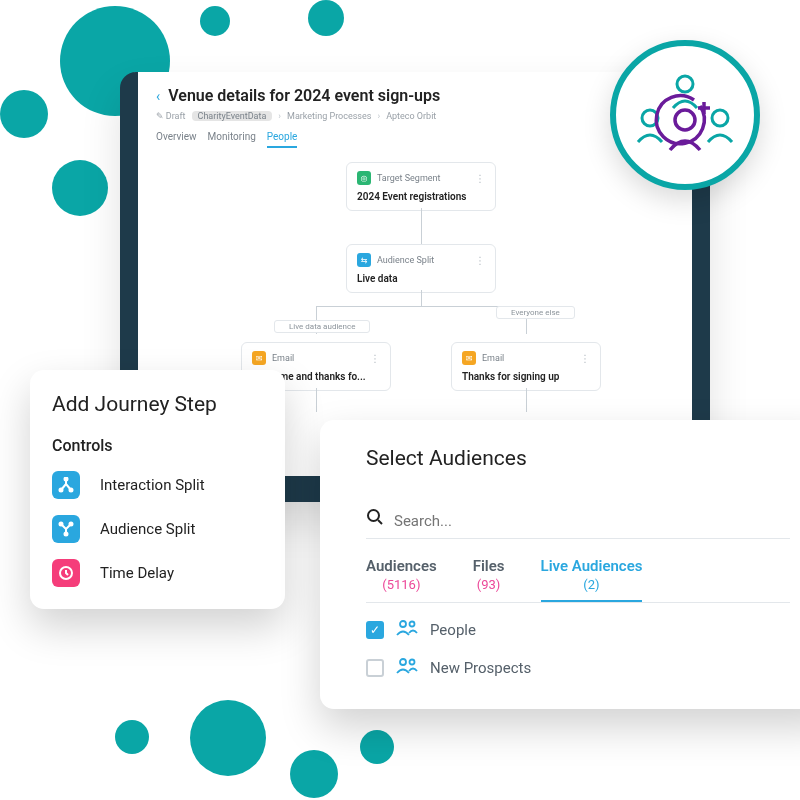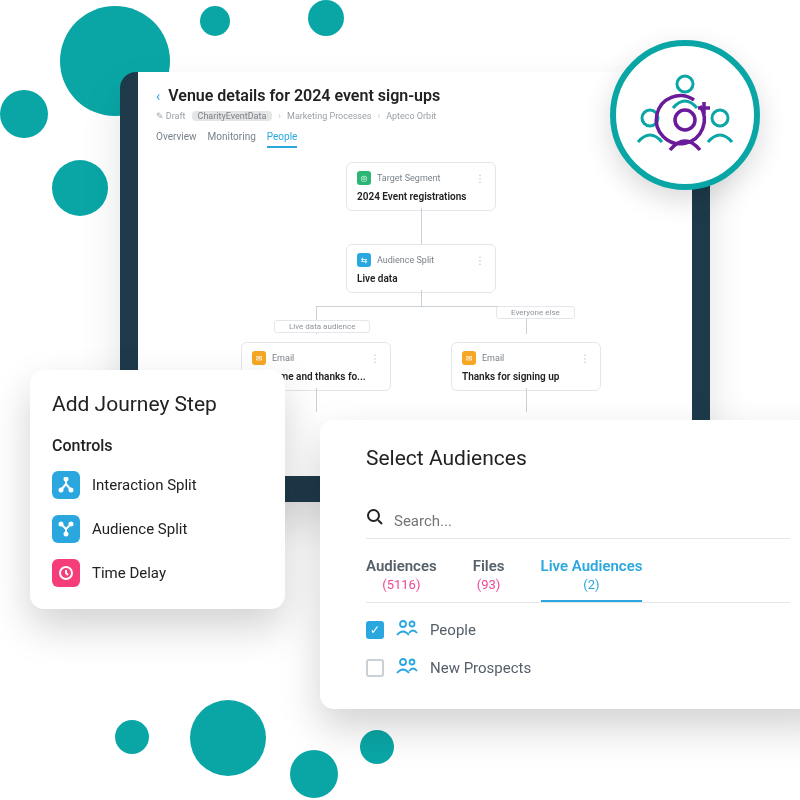--- a/index.html
+++ b/index.html
@@ -53,21 +53,21 @@
     box-shadow:0 10px 28px rgba(0,0,0,0.15);
   }
   
   .card-add {
     position:absolute; top:370px; left:30px; width:255px;
     background:#fff; border-radius:14px; padding:22px;
     box-shadow:0 18px 40px rgba(0,0,0,0.18);
   }
   .card-add h2 { font-size:21px; font-weight:400; color:#222; }
   .card-add h3 { font-size:16px; font-weight:500; color:#222; margin-top:20px; }
-  .ctrl-row { display:flex; align-items:center; gap:12px; margin-top:16px; }
+  .ctrl-row { display:flex; align-items:center; gap:20px; margin-top:16px; }
   .ctrl-ico { width:28px; height:28px; border-radius:6px; display:flex; align-items:center; justify-content:center; color:#fff; }
   .ctrl-ico.blue { background:#2aa7df; }
   .ctrl-ico.pink { background:#f53d7a; }
   .ctrl-lbl { font-size:15px; color:#222; }
   
   .card-sel {
     position:absolute; top:420px; left:320px; width:516px;
     background:#fff; border-radius:14px; padding:26px 46px 30px;
     box-shadow:0 18px 40px rgba(0,0,0,0.18);
   }

